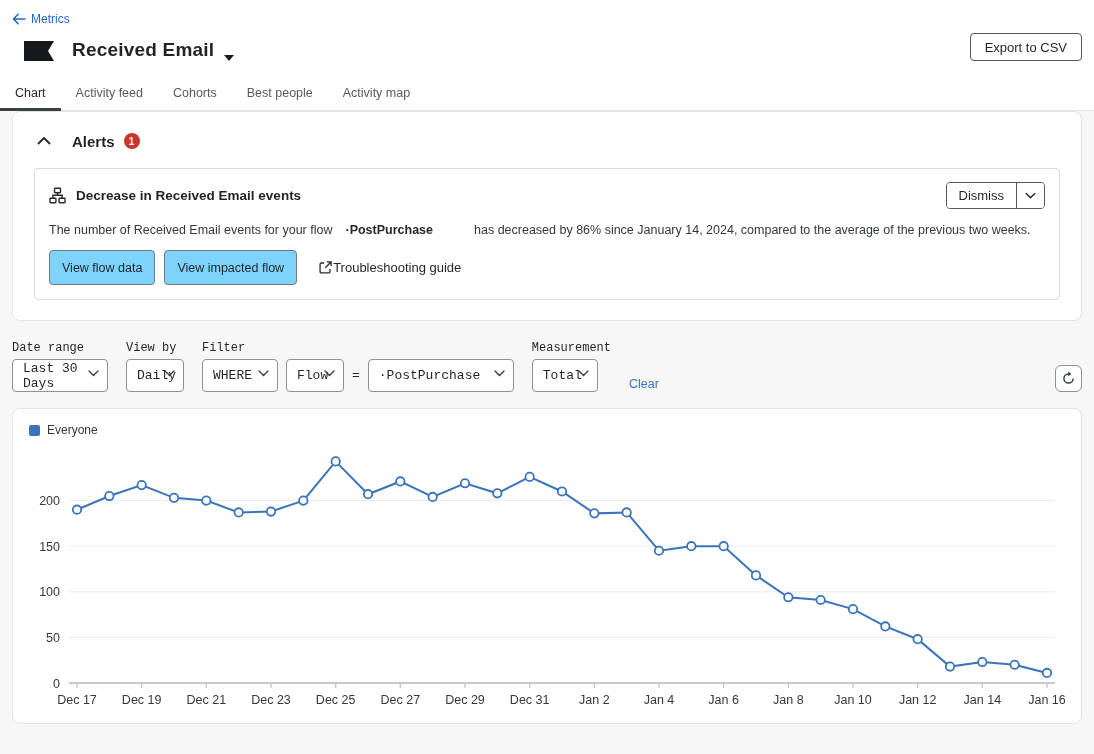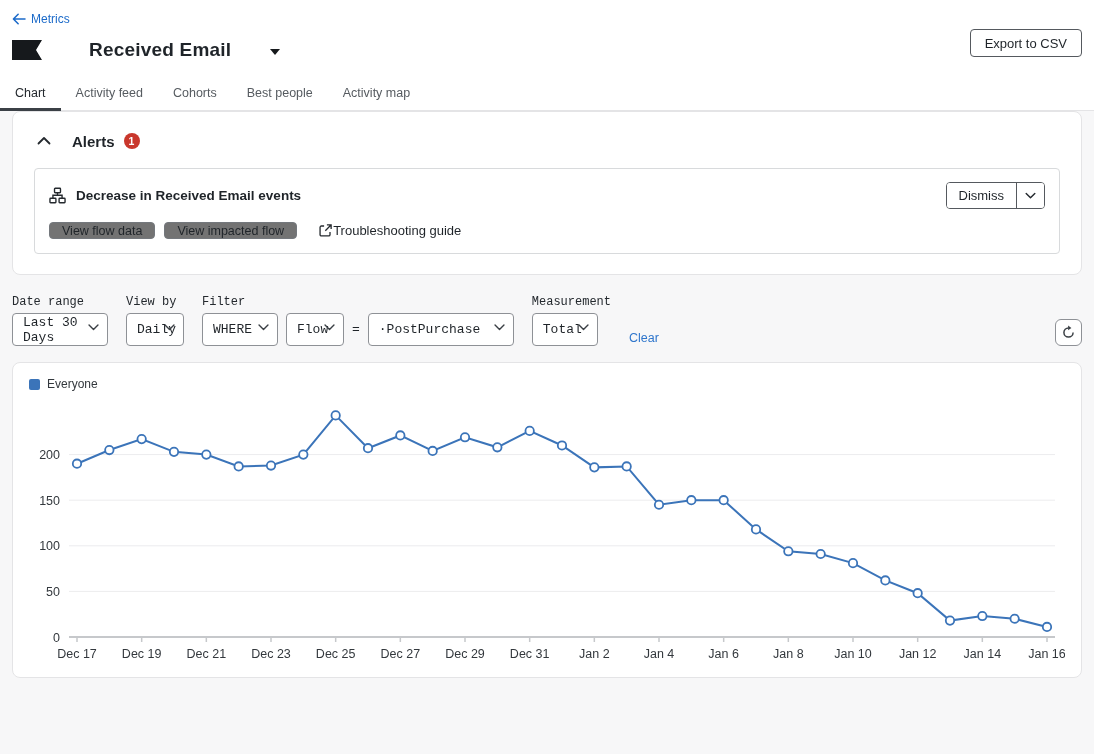--- a/index.html
+++ b/index.html
@@ -3,21 +3,21 @@
 <meta charset="utf-8">
 <style>
   * { box-sizing: border-box; margin: 0; padding: 0; }
   html,body { width: 1094px; height: 754px; overflow: hidden; }
   body { font-family: "Liberation Sans", sans-serif; background: #f7f7f8; color: #24292e; }
 
   
   .header { background: #fff; border-bottom: 1px solid #e4e4e6; }
   .back-row { padding: 11px 9px 0 12px; }
   .back-link { display: inline-flex; align-items: center; gap: 5px; color: #1b6ac9; font-size: 12px; text-decoration: none; cursor: pointer; }
-  .title-row { display: flex; align-items: center; padding: 10px 12px 0 12px; gap: 29px; }
+  .title-row { display: flex; align-items: flex-end; padding: 10px 12px 0 24px; }
   .flag-logo { width: 30px; height: 20px; background: #16191c; clip-path: polygon(0 0, 100% 0, 80% 50%, 100% 100%, 0 100%); margin-right: 18px; }
   .page-title { font-size: 19px; font-weight: 600; color: #1f2429; letter-spacing: .2px; }
   .title-caret { width: 0; height: 0; border-left: 5px solid transparent; border-right: 5px solid transparent; border-top: 6px solid #16191c; margin-left: 10px; margin-top: 3px; }
   .export-btn { margin-left: auto; margin-top: -14px; height: 28px; padding: 0 14px; background: #fff; border: 1px solid #55595e; border-radius: 4px; font-size: 13px; font-weight: 500; color: #1f2429; cursor: pointer; font-family: inherit; }
   .tabs { display: flex; margin-top: 16px; }
   .tab { padding: 9px 15px 10px 15px; font-size: 12.5px; color: #565b60; cursor: pointer; position: relative; }
   .tab.active { color: #24292e; font-weight: 500; }
   .tab.active::after { content: ""; position: absolute; left: 0; right: 0; bottom: -1px; height: 3px; background: #3b4046; }
 
   
@@ -31,21 +31,21 @@
   .alert-badge { display: inline-flex; align-items: center; justify-content: center; width: 16px; height: 16px; border-radius: 50%; background: #c9372c; color: #fff; font-size: 10.5px; font-weight: 700; margin-left: 9px; }
   .alert-box { margin-top: 18px; border: 1px solid #d8dadc; border-radius: 4px; padding: 13px 14px 14px 14px; }
   .alert-title-row { display: flex; align-items: center; gap: 10px; }
   .alert-title { font-size: 13.5px; font-weight: 700; color: #1f2429; }
   .split-btn { margin-left: auto; display: inline-flex; border: 1px solid #55595e; border-radius: 4px; overflow: hidden; background: #fff; }
   .split-btn .seg-main { padding: 5px 12px; font-size: 13px; font-weight: 500; color: #1f2429; background: #fff; border: none; cursor: pointer; font-family: inherit; }
   .split-btn .seg-caret { width: 28px; display: flex; align-items: center; justify-content: center; border: none; border-left: 1px solid #55595e; background: #fff; cursor: pointer; }
   .alert-body { margin-top: 14px; font-size: 12.5px; color: #33383d; }
   .flow-name { font-weight: 700; color: #24292e; margin-left: 13px; margin-right: 41px; }
   .alert-actions { display: flex; align-items: center; margin-top: 13px; gap: 9px; }
-  .outline-btn { height: 17px; padding: 0 12px; background: #737373; border: 1px solid #74787d; border-radius: 4px; font-size: 12.5px; font-weight: 500; color: #1f2429; cursor: pointer; font-family: inherit; }
+  .outline-btn { height: 35px; padding: 0 12px; background: #7dd3fc; border: 1px solid #74787d; border-radius: 4px; font-size: 12.5px; font-weight: 500; color: #1f2429; cursor: pointer; font-family: inherit; }
   .guide-link { display: inline-flex; align-items: center; margin-left: 12px; font-size: 13px; color: #1f2429; cursor: pointer; }
 
   
   .filters { display: flex; align-items: flex-end; margin-top: 20px; gap: 18px; }
   .fgroup { display: flex; flex-direction: column; gap: 4px; font-family: Liberation Mono, monospace; }
   .flabel { font-size: 12px; color: #24292e; }
   .frow { display: flex; align-items: center; gap: 8px; }
   .select { position: relative; display: inline-flex; align-items: center; height: 33px; background: #fff; border: 1px solid #8e9196; border-radius: 4px; padding: 0 26px 0 10px; font-size: 13px; color: #1f2429; cursor: pointer; }
   .select .chev { position: absolute; right: 7px; top: 7px; }
   .sel-date { width: 96px; } .sel-daily { width: 58px; } .sel-where { width: 76px; } .sel-flow { width: 58px; } .sel-post { width: 146px; } .sel-total { width: 66px; }
@@ -115,20 +115,23 @@
         </svg>
         <span class="alert-title">Decrease in Received Email events</span>
         <span class="split-btn">
           <button class="seg-main">Dismiss</button>
           <button class="seg-caret">
             <svg class="icon" width="13" height="11" viewBox="0 0 16 14">
                 <path d="M2.5 4.5L8 10l5.5-5.5" stroke="#24292e" stroke-width="1.8" fill="none" stroke-linecap="round" stroke-linejoin="round"></path>
               </svg>
           </button>
         </span>
+      </div>
+      <div class="alert-body">
+        <span>The number of Received Email events for your flow</span><span class="flow-name">·PostPurchase</span><span>has decreased by 86% since January 14, 2024, compared to the average of the previous two weeks.</span>
       </div>
       <div class="alert-actions">
         <button class="outline-btn">View flow data</button>
         <button class="outline-btn">View impacted flow</button>
         <span class="guide-link">
           <svg class="icon" width="15" height="15" viewBox="0 0 16 16" fill="none" stroke="#24292e" stroke-width="1.4">
             <path d="M6.5 3.2H3.6A1.4 1.4 0 0 0 2.2 4.6v7.8a1.4 1.4 0 0 0 1.4 1.4h7.8a1.4 1.4 0 0 0 1.4-1.4V9.5"></path>
             <path d="M9.5 2h4.5v4.5M13.8 2.2L7.8 8.2"></path>
           </svg>
           <span>Troubleshooting guide</span>

